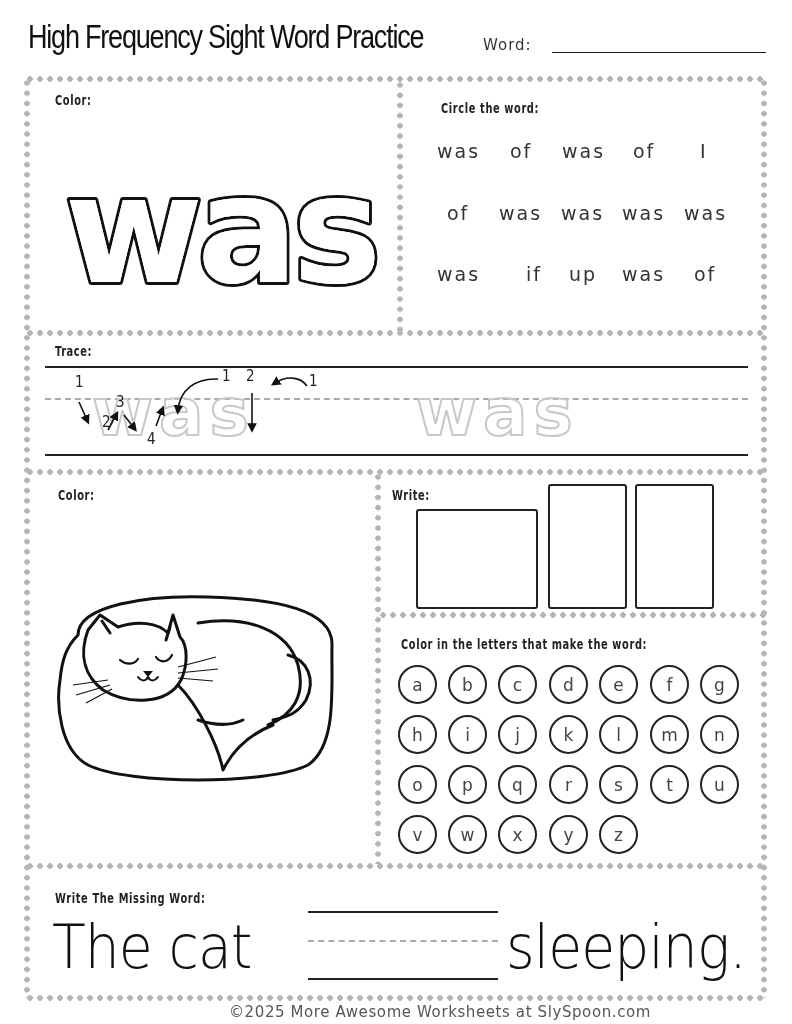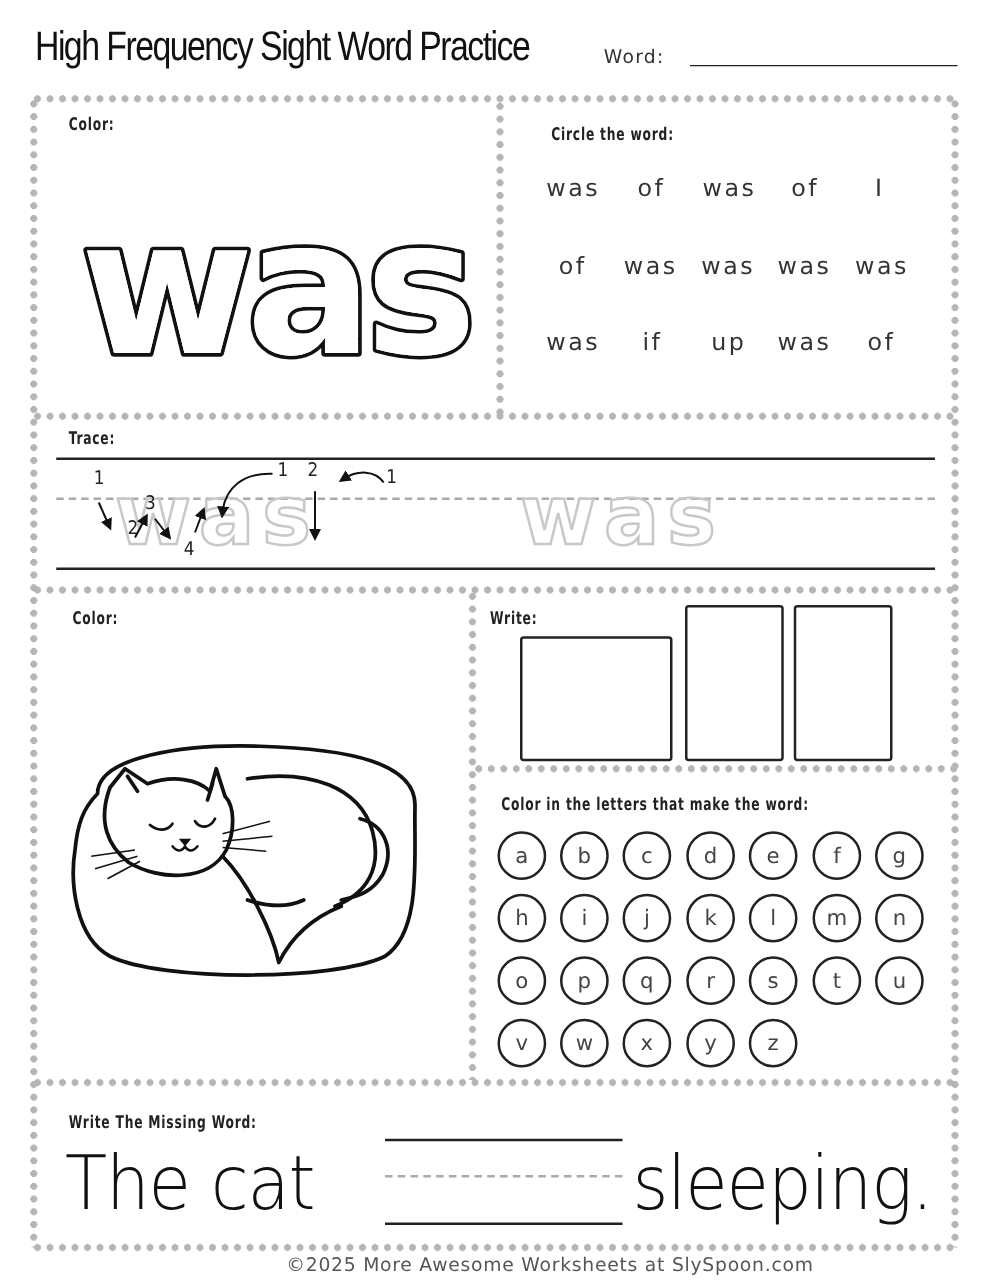--- a/index.html
+++ b/index.html
@@ -62,21 +62,21 @@
   </div>
   <div class="cw-row" style="top:202px; left:0;">
     <span class="cw-word abs" style="left:447px;">of</span>
     <span class="cw-word abs" style="left:499px;">was</span>
     <span class="cw-word abs" style="left:561px;">was</span>
     <span class="cw-word abs" style="left:622px;">was</span>
     <span class="cw-word abs" style="left:684px;">was</span>
   </div>
   <div class="cw-row" style="top:263px; left:0;">
     <span class="cw-word abs" style="left:437px;">was</span>
-    <span class="cw-word abs" style="left:514px;text-align:center;">if</span>
+    <span class="cw-word abs" style="left:526px;text-align:center;">if</span>
     <span class="cw-word abs" style="left:569px;">up</span>
     <span class="cw-word abs" style="left:622px;">was</span>
     <span class="cw-word abs" style="left:694px;">of</span>
   </div>
 </div>
 
 <div class="abs label" style="left:55px; top:343px;">Trace:</div>
 <div class="abs trace-line" style="left:45px; top:366px; width:703px;"></div>
 <div class="abs trace-dash" style="left:45px; top:398px; width:703px;"></div>
 <div class="abs trace-line" style="left:45px; top:454px; width:703px;"></div>

